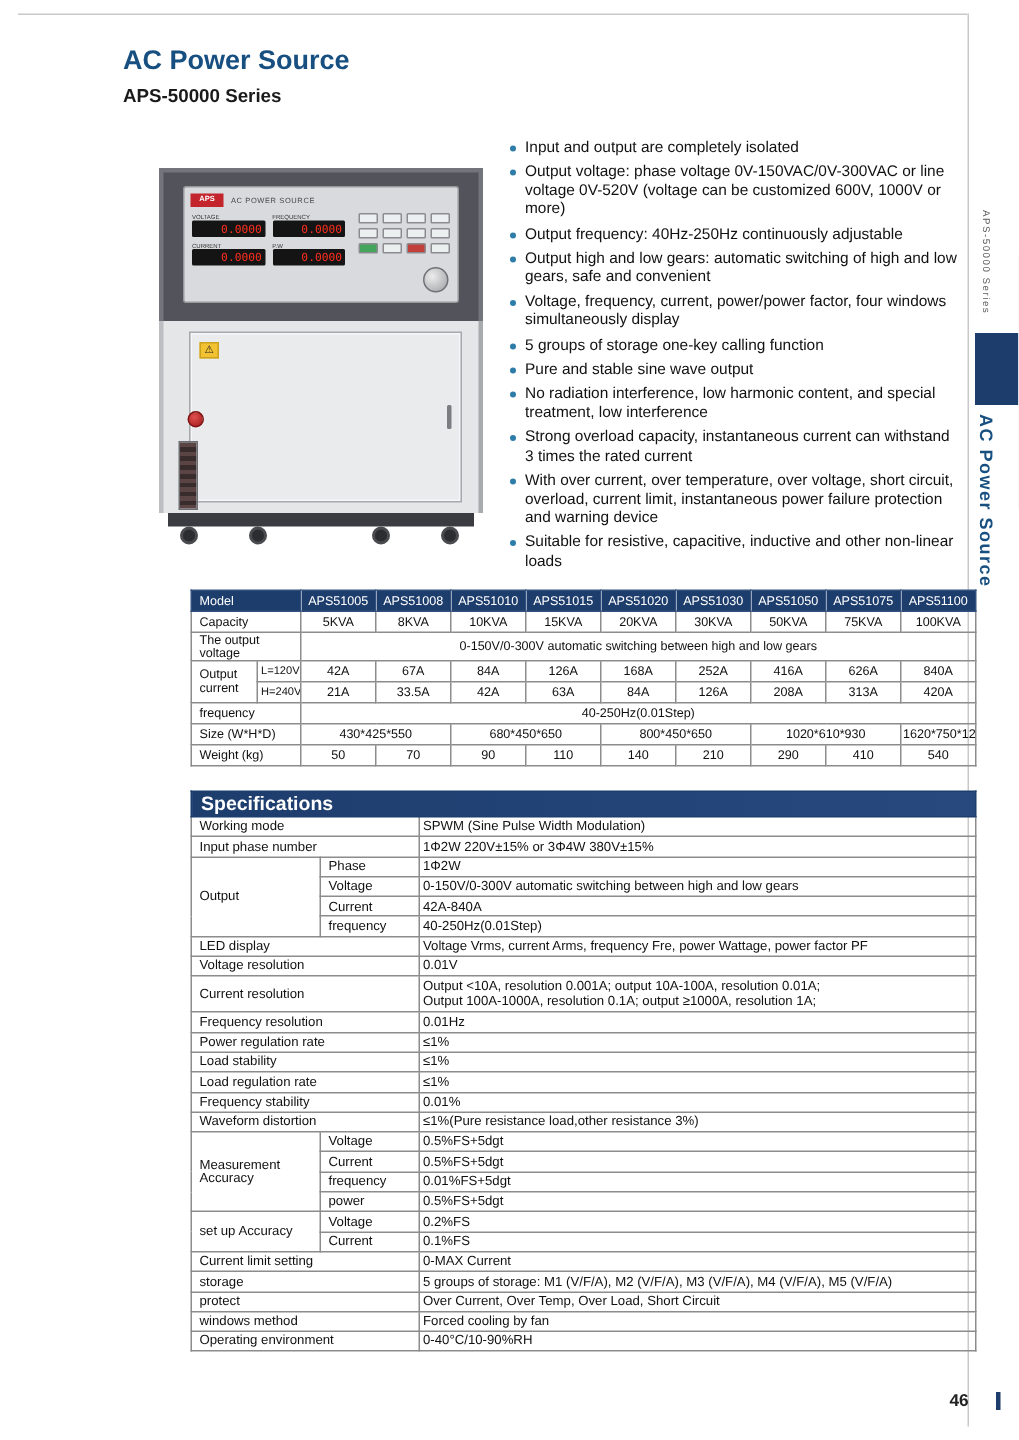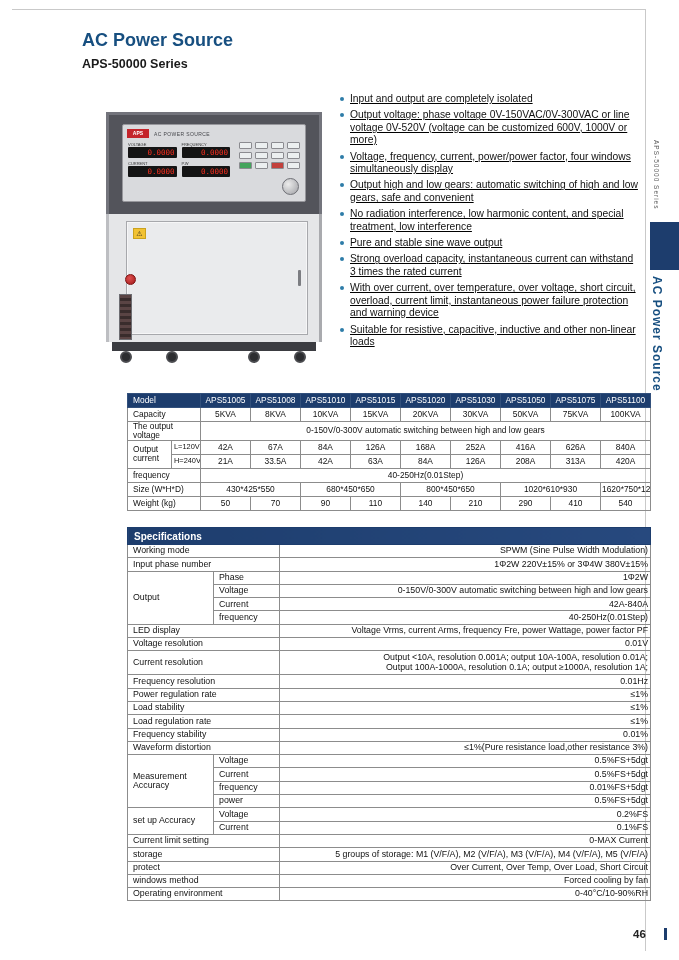--- a/index.html
+++ b/index.html
@@ -7,21 +7,21 @@
   body { font-family:"Liberation Sans", sans-serif; }
   .page { position:relative; width:679px; height:960px; background:#ffffff; margin:0 auto; overflow:hidden; }
 
   .frame-top { position:absolute; left:12px; top:9px; width:633px; height:1px; background:#c9c9c9; }
   .frame-right { position:absolute; left:645px; top:9px; width:1px; height:942px; background:#c9c9c9; }
 
   .title { position:absolute; left:82px; top:30px; font-size:18px; font-weight:bold; color:#174f80; }
   .subtitle { position:absolute; left:82px; top:57px; font-size:12.5px; font-weight:bold; color:#1a1a1a; }
 
   
-  .features { position:absolute; left:340px; top:93px; width:298px;text-decoration:underline; }
+  .features { position:absolute; left:340px; top:93px; width:298px; }
   .feature { display:flex; gap:6px; margin-bottom:4px; font-size:10.3px; line-height:12.4px; color:#111; }
   .bullet { width:4px; height:4px; border-radius:50%; background:#2e7ca8; margin-top:4px; flex:none; }
 
   
   .device { position:absolute; left:106px; top:112px; width:216px; height:252px; }
   .dev-top { position:absolute; left:0; top:0; width:216px; height:130px; background:#53545b; border:3px solid #73747c; border-bottom:1px solid #3c3d42; }
   .dev-panel { position:absolute; left:13px; top:9px; width:184px; height:78px; background:#d9dadd; border:1px solid #97979c; border-radius:2px; }
   .dev-brand { position:absolute; left:4px; top:4px; width:22px; height:9px; background:#c4242b; color:#fff; font-size:5px; line-height:9px; text-align:center; font-weight:bold; }
   .dev-title { position:absolute; left:31px; top:6px; font-size:5px; color:#45464b; letter-spacing:0.4px; }
   .dev-displays { position:absolute; left:5px; top:17px; width:102px; display:grid; grid-template-columns:1fr 1fr; gap:3px 5px; }
@@ -52,24 +52,24 @@
   
   table { border-collapse:collapse; table-layout:fixed;margin-left:24px; }
   .model-table { position:absolute; left:103px; top:393px; width:523px; font-size:8.4px; color:#111; }
   .model-table td { border:1px solid #8c8c8c; height:14px; text-align:center; padding:0 1px; line-height:1.05; overflow:hidden; }
   .model-table tr.head td { background:#1d3d6d; color:#fff; border-color:#32507c; }
   .model-table td.lab { text-align:left; padding-left:5px; }
   .model-table td.sub { font-size:7.4px; padding-left:2px; }
 
   .spec-table { position:absolute; left:103px; top:527px; width:523px; font-size:8.8px; color:#111; }
   .spec-table td { border:1px solid #8c8c8c; height:13.3px; padding:0 2px; line-height:1.1; overflow:hidden; }
-  .spec-table .spec-title { background:linear-gradient(90deg,#1d3d6d,#27497e); color:#fff; font-weight:bold; text-align:left; height:17px; padding-left:6px; font-size:10px; border-color:#1d3d6d; }
+  .spec-table .spec-title { background:linear-gradient(90deg,#1d3d6d,#27497e); color:#fff; font-weight:bold; text-align:left; height:17px; padding-left:6px; font-size:13px; border-color:#1d3d6d; }
   .spec-table td.lab { text-align:left; padding-left:5px; }
   .spec-table td.sub { text-align:left; padding-left:5px; }
-  .spec-table td.val { text-align:right; }
+  .spec-table td.val { text-align:left; }
   .spec-table tr.dbl td { height:24px; }
 
   
   .v-series { position:absolute; left:653px; top:140px; writing-mode:vertical-rl; font-size:6.5px; color:#5a5a5a; letter-spacing:1px; }
   .v-block { position:absolute; left:650px; top:222px; width:29px; height:48px; background:#1d3d6d; }
   .v-title { position:absolute; left:650px; top:276px; writing-mode:vertical-rl; font-size:12px; font-weight:bold; color:#174f80; letter-spacing:1px; }
 
   
   .page-num { position:absolute; left:633px; top:928px; display:flex; align-items:flex-end; gap:18px; }
   .page-num .num { font-size:11.5px; font-weight:bold; color:#222; }
@@ -146,33 +146,41 @@
     <div class="feature">
         <span class="bullet"></span>
         <span>Input and output are completely isolated</span>
       </div>
     <div class="feature">
         <span class="bullet"></span>
         <span>Output voltage: phase voltage 0V-150VAC/0V-300VAC or line voltage 0V-520V (voltage can be customized 600V, 1000V or more)</span>
       </div>
     <div class="feature">
         <span class="bullet"></span>
+        <span>Output frequency: 40Hz-250Hz continuously adjustable</span>
+      </div>
+    <div class="feature">
+        <span class="bullet"></span>
+        <span>Output high and low gears: automatic switching of high and low gears, safe and convenient</span>
+      </div>
+    <div class="feature">
+        <span class="bullet"></span>
         <span>Voltage, frequency, current, power/power factor, four windows simultaneously display</span>
       </div>
     <div class="feature">
         <span class="bullet"></span>
-        <span>Output high and low gears: automatic switching of high and low gears, safe and convenient</span>
+        <span>5 groups of storage one-key calling function</span>
+      </div>
+    <div class="feature">
+        <span class="bullet"></span>
+        <span>Pure and stable sine wave output</span>
       </div>
     <div class="feature">
         <span class="bullet"></span>
         <span>No radiation interference, low harmonic content, and special treatment, low interference</span>
-      </div>
-    <div class="feature">
-        <span class="bullet"></span>
-        <span>Pure and stable sine wave output</span>
       </div>
     <div class="feature">
         <span class="bullet"></span>
         <span>Strong overload capacity, instantaneous current can withstand 3 times the rated current</span>
       </div>
     <div class="feature">
         <span class="bullet"></span>
         <span>With over current, over temperature, over voltage, short circuit, overload, current limit, instantaneous power failure protection and warning device</span>
       </div>
     <div class="feature">

